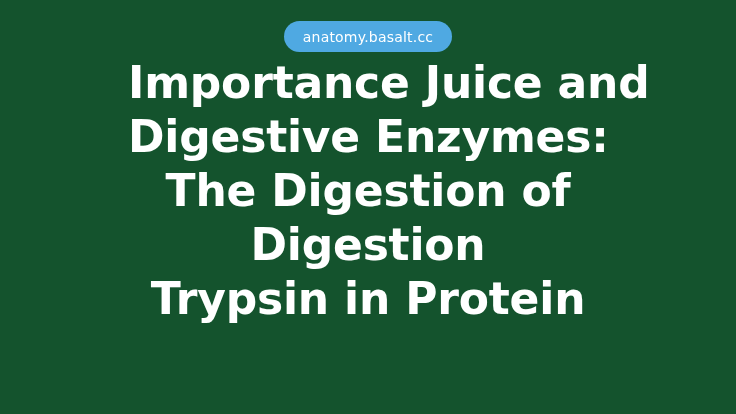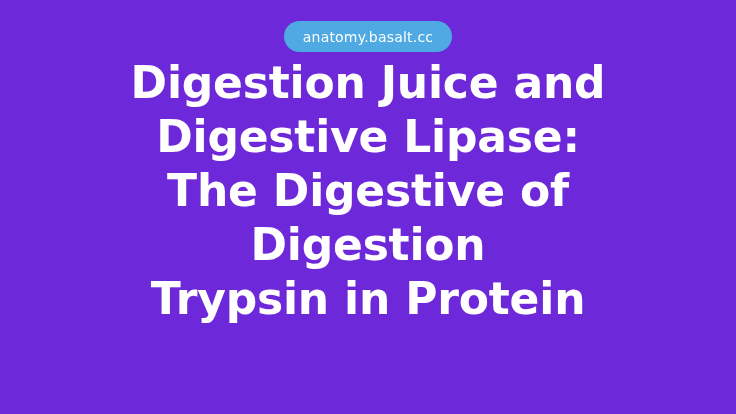--- a/index.html
+++ b/index.html
@@ -9,21 +9,21 @@
   body {
     width: 736px;
     height: 414px;
     overflow: hidden;
     font-family: "DejaVu Sans", "Liberation Sans", sans-serif;
   }
   .poster {
     position: relative;
     width: 736px;
     height: 414px;
-    background: #6d28d9;
+    background: #14532d;
     box-sizing: border-box;
     display: flex;
     flex-direction: column;
     align-items: center;
   }
   .badge {
     margin-top: 21px;
     height: 31px;
     display: flex;
     align-items: center;
@@ -58,20 +58,20 @@
 </head>
 <body>
 
 <div class="poster">
 
   <div class="badge">
     <span class="badge-label">anatomy.basalt.cc</span>
   </div>
 
   <div class="title-block">
-    <span class="title-line">Digestion Juice and</span>
-    <span class="title-line">Digestive Lipase:</span>
-    <span class="title-line">The Digestive of</span>
+    <span class="title-line">Importance Juice and</span>
+    <span class="title-line">Digestive Enzymes:</span>
+    <span class="title-line">The Digestion of</span>
     <span class="title-line">Digestion</span>
     <span class="title-line">Trypsin in Protein</span>
   </div>
 
 </div>
 
 </body></html>

